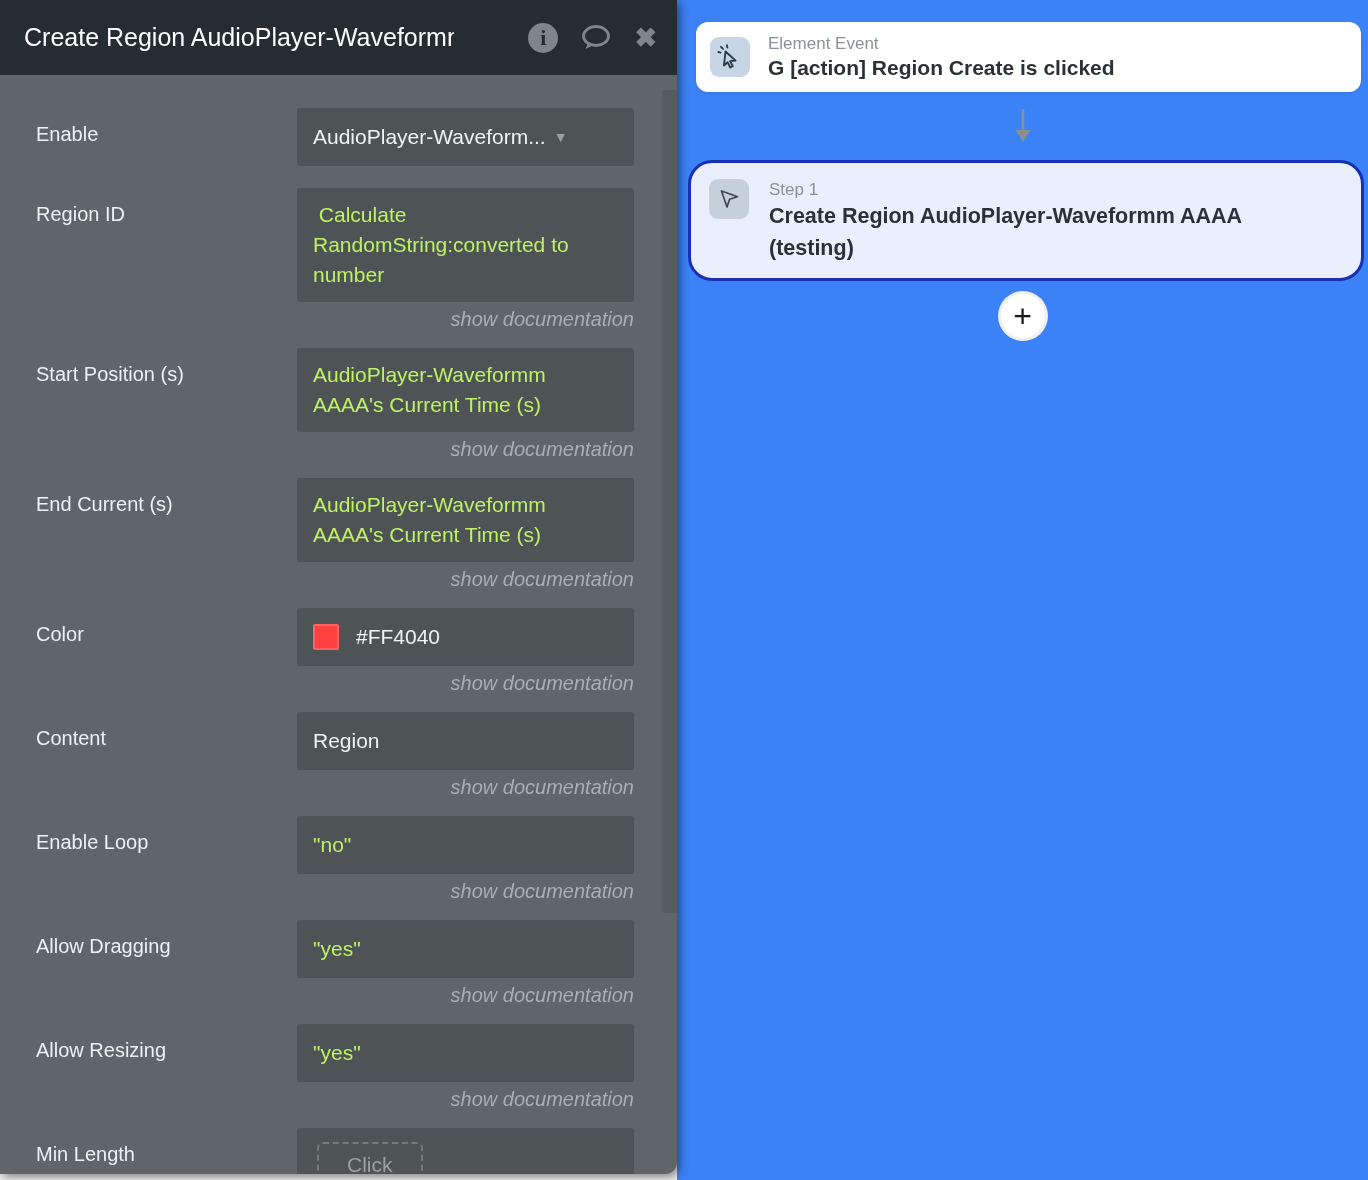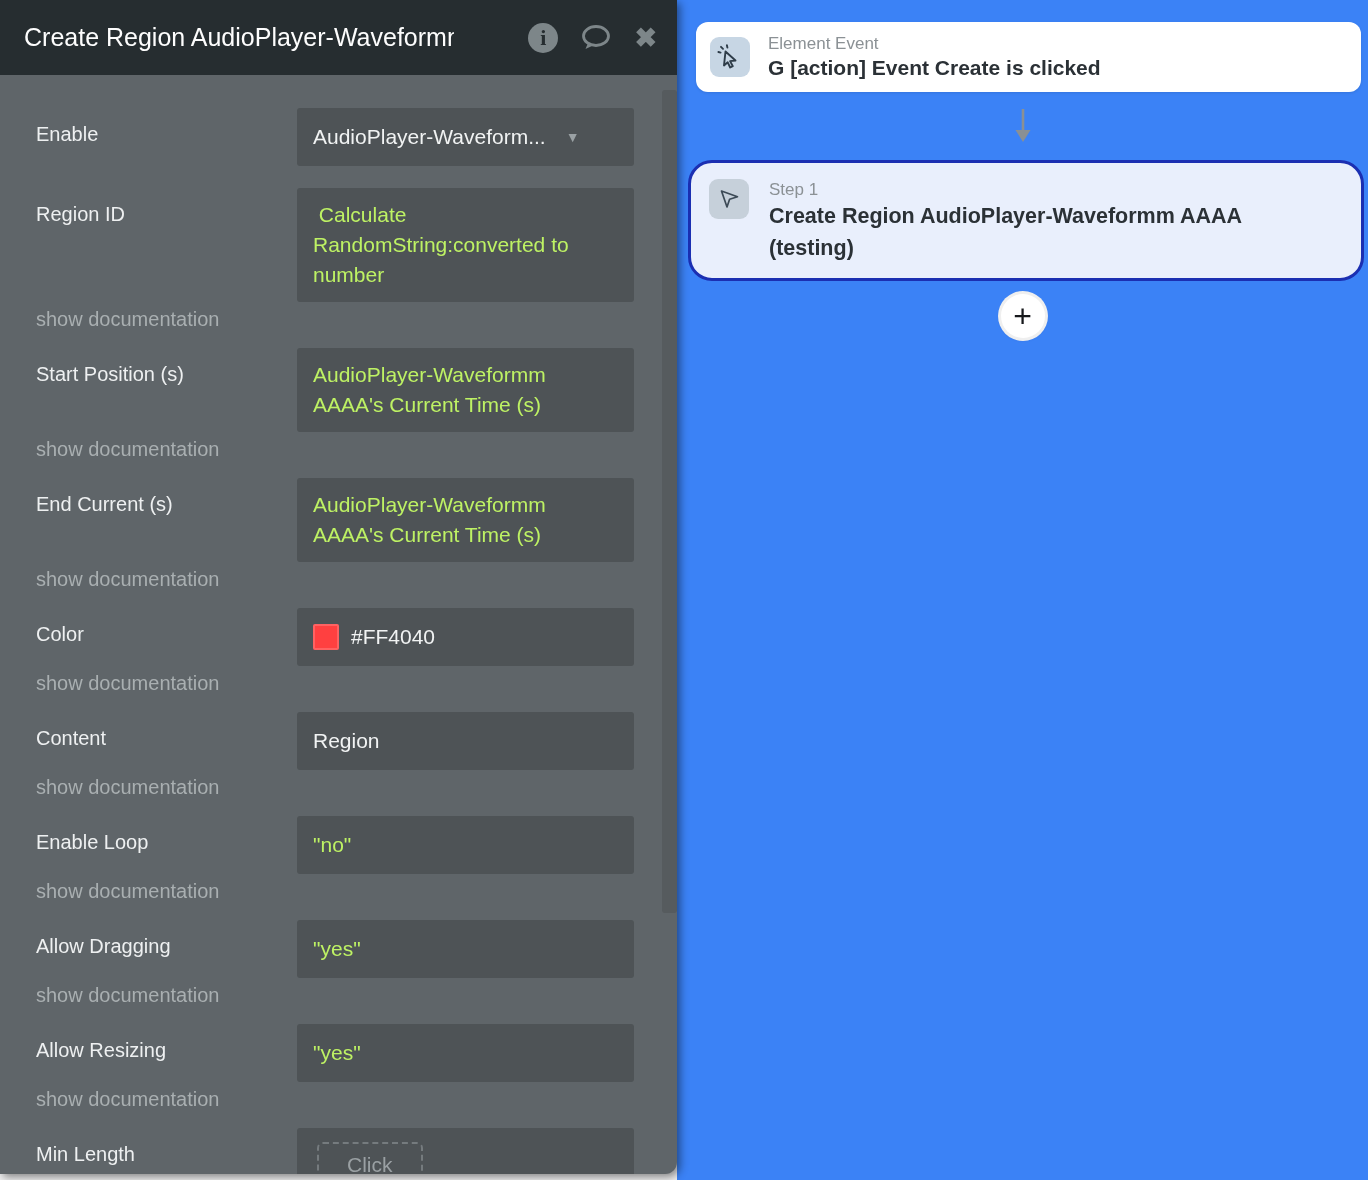--- a/index.html
+++ b/index.html
@@ -42,24 +42,24 @@
                font-family:"Liberation Serif", serif; font-weight:700; font-size:22px;
                display:flex; align-items:center; justify-content:center; cursor:pointer; }
   .comment-icon, .close-icon { cursor:pointer; display:flex; align-items:center; }
   .close-icon { color:#7d8689; font-size:27px; font-weight:700; }
 
   .fields { padding:33px 0 0 36px; }
   .field-row { display:flex; align-items:flex-start; }
   .field-label { width:261px; flex:none; font-size:20px; color:#eef0f1; padding-top:13px; line-height:26px; }
   .field-box { width:337px; background:#4e5356; border-radius:3px; padding:12px 16px;
                font-size:21px; line-height:30px; color:#f1f3f3; cursor:pointer; }
-  .field-box.single { padding:14px 16px;gap:12px; }
+  .field-box.single { padding:14px 16px; }
   .expr { color:#bef264; white-space:pre-wrap; word-break:break-word; }
-  .doc-row { width:598px; text-align:left; font-size:20px; color:#a9afb1; margin:6px 0 18px 0;
-             line-height:22px; }
+  .doc-row { width:598px; text-align:right; font-size:20px; color:#a9afb1; margin:6px 0 18px 0;
+             line-height:22px;font-style:italic; }
   .doc-row span { cursor:pointer; }
   .dropdown { display:flex; align-items:center; }
   .dropdown .dd-text { white-space:nowrap; overflow:hidden; }
   .caret-down { font-size:14px; color:#9aa1a4; margin-left:8px; flex:none; }
   .color-field { display:flex; align-items:center; gap:17px; }
   .swatch { width:26px; height:26px; border-radius:2px; box-shadow:inset 0 0 0 2px rgba(255,255,255,.18); flex:none; }
   .el-gap { height:22px; }
   .click-btn { display:inline-block; border:2px dashed #757b7e; border-radius:6px; padding:6px 28px;
                color:#9aa0a3; font-size:21px; margin-left:4px; cursor:pointer; }
 
@@ -75,21 +75,21 @@
     <div class="icon-box">
       <svg width="28" height="28" viewBox="0 0 28 28" fill="none" stroke="#2e3c48" stroke-width="1.9" stroke-linejoin="round" stroke-linecap="round">
         <path d="M9.5 8.5 L19.5 17.5 L14.1 18.1 L16.8 23.2 L14.2 24.5 L11.7 19.3 L8 22.4 Z"></path>
         <path d="M7 5.8 L5 3.8"></path>
         <path d="M4.6 9.6 L2.4 9.0"></path>
         <path d="M11.4 4.6 L10.9 2.2"></path>
       </svg>
     </div>
     <div class="card-text">
       <div class="card-type">Element Event</div>
-      <div class="card-title">G [action] Event Create is clicked</div>
+      <div class="card-title">G [action] Region Create is clicked</div>
     </div>
   </div>
 
   <div class="flow-arrow">
     <svg width="22" height="38" viewBox="0 0 22 38" fill="none">
       <line x1="11" y1="2" x2="11" y2="26" stroke="#8a9094" stroke-width="2.6"></line>
       <path d="M3.5 23 L11 35 L18.5 23 Z" fill="#8a9094"></path>
     </svg>
   </div>
 

